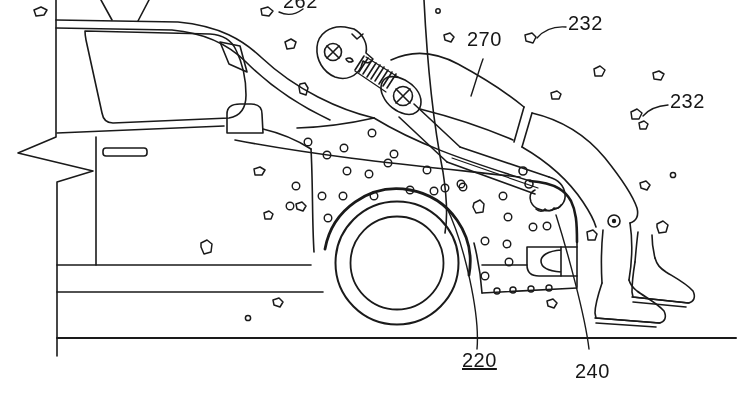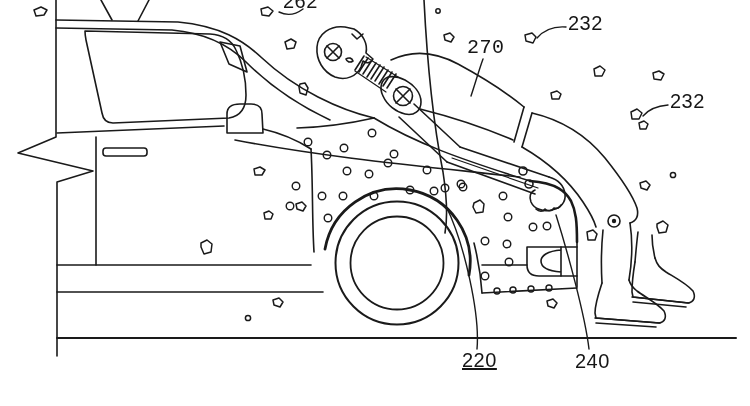--- a/index.html
+++ b/index.html
@@ -12,25 +12,25 @@
   .ref-label{
     position:absolute;font-size:20px;color:#161616;
     letter-spacing:0.5px;white-space:nowrap;user-select:none;
   }
   .caption{
     position:absolute;font-size:20px;font-weight:bold;color:#111;
     letter-spacing:0.5px;white-space:nowrap;
   }
   
   #l262{left:283px;top:-10px;}
-  #l270{left:467px;top:36px;font-family:Liberation Mono, monospace;}
+  #l270{left:467px;top:28px;}
   #l232a{left:568px;top:12px;}
   #l232b{left:670px;top:90px;}
   #l220{left:462px;top:349px;text-decoration:underline;}
-  #l240{left:575px;top:350px;}
+  #l240{left:575px;top:360px;}
   #figcap{left:343px;top:367px;}
 </style>
 </head>
 <body>
 
 <div class="stage">
 
 <svg width="750" height="406" viewBox="0 0 750 406" fill="none" stroke="#1a1a1a" stroke-width="1.6" stroke-linecap="round" stroke-linejoin="round">
 
   <g>

